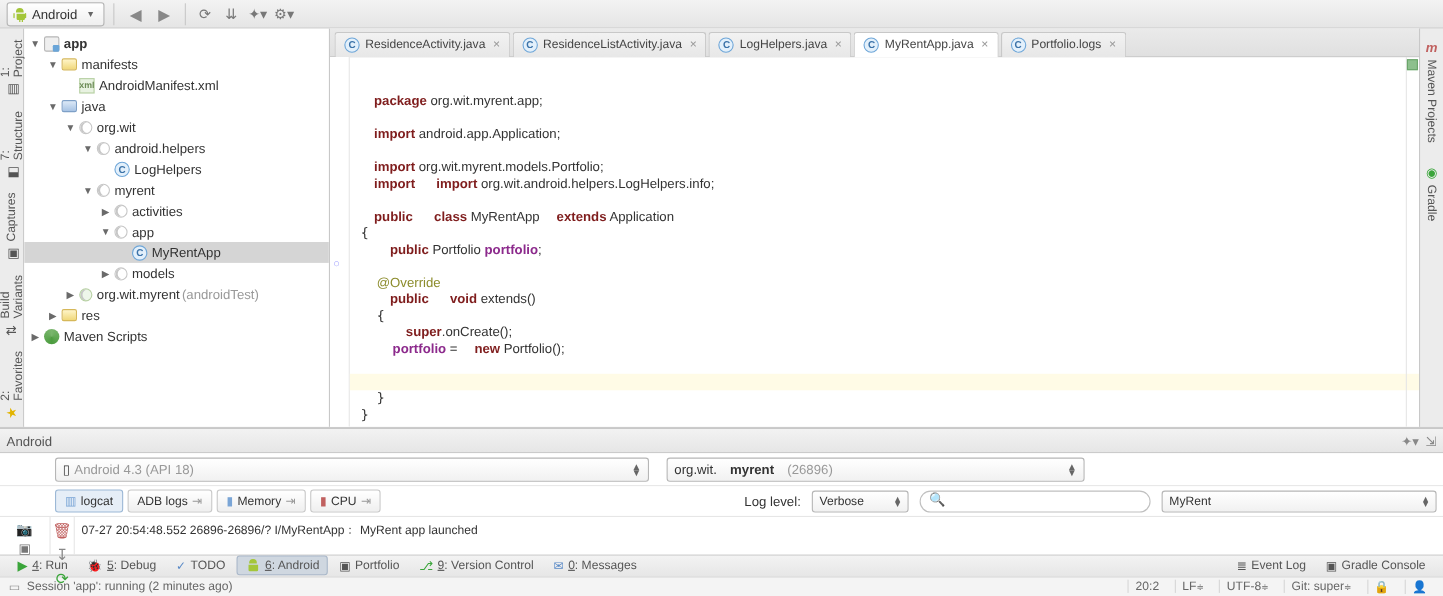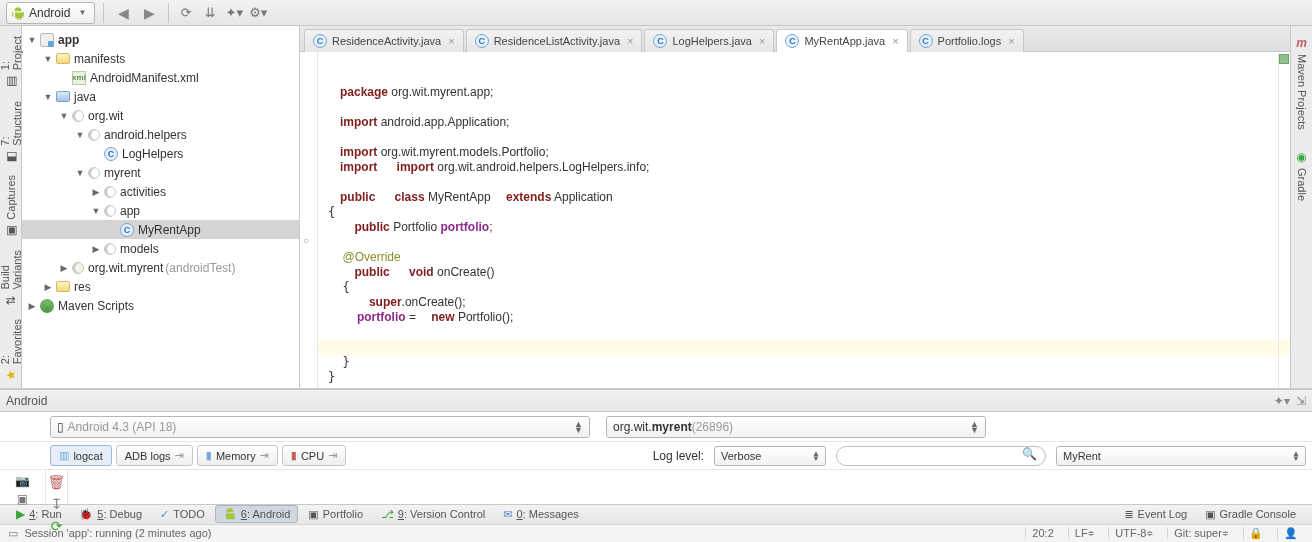--- a/index.html
+++ b/index.html
@@ -69,25 +69,25 @@
 .err-strip { position:absolute; right:0; top:0; bottom:0; width:12px; border-left:1px solid #e6e6e6; }
 .err-ok { width:10px; height:10px; background:#8dc08d; border:1px solid #6aa56a; position:absolute; top:2px; right:1px; }
 
 
 .android-panel { height: 140px; display: flex; flex-direction:column; border-top: 1px solid #c8c8c8; }
 .ap-head { height: 22px; background: linear-gradient(#f2f2f2,#e6e6e6); border-bottom: 1px solid #c8c8c8; display: flex; align-items: center; padding: 0 6px; font-size: 12px; color: #555; }
 .ap-head-right { margin-left:auto; display:flex; gap:6px; color:#888; }
 .ap-devrow { height: 30px; display:flex; align-items:center; padding: 0 50px 0 50px; gap: 16px; background:#fff; border-bottom:1px solid #e6e6e6; }
 .ap-dd { flex: 0 0 540px; height: 22px; border:1px solid #b6b6b6; border-radius:3px; background:linear-gradient(#fff,#f1f1f1); display:flex; align-items:center; padding:0 20px 0 6px; position:relative; font-size:12px; }
 .ap-dd .dtri{ position:absolute; right:6px; color:#666; font-size:9px; display:flex; flex-direction:column; line-height:6px; }
-.ap-dd2 { flex: 0 0 380px; }
+.ap-dd2 { flex: 0 0 380px; gap: 12px; }
 .ap-tools { height: 28px; display:flex; align-items:center; background:#fff; border-bottom:1px solid #e6e6e6; padding: 0 6px 0 50px; gap:4px; }
 .ap-tab { padding: 3px 8px; border:1px solid #c8c8c8; border-radius:3px; background:linear-gradient(#fff,#efefef); font-size:11px; display:flex; align-items:center; gap:4px; }
 .ap-tab.sel { background:#e6eef7; border-color:#9cb8d6; }
-.ap-right { margin-left:auto; display:flex; align-items:center; gap:10px;text-align:right; }
+.ap-right { margin-left:auto; display:flex; align-items:center; gap:10px; }
 .ap-input { height:20px; border:1px solid #c0c0c0; border-radius:10px; background:#fff; width:210px; padding:0 8px; }
 .ap-sel { height:20px; border:1px solid #b6b6b6; border-radius:3px; background:linear-gradient(#fff,#f1f1f1); padding:0 18px 0 6px; position:relative; display:flex; align-items:center; font-size:11px; }
 .ap-sel .dtri{ position:absolute; right:5px; color:#666; font-size:8px; display:flex; flex-direction:column; line-height:5px; }
 .ap-log { flex:1; background:#fff; font-family: Menlo,Consolas,monospace; font-size:11px; padding: 4px 8px 4px 74px; position:relative; color:#333; }
 .ap-gutter { position:absolute; left:0; top:0; bottom:0; width:46px; border-right:1px solid #e6e6e6; display:flex; flex-direction:column; align-items:center; padding-top:4px; gap:4px; }
 .ap-gutter2 { position:absolute; left:46px; top:0; bottom:0; width:22px; border-right:1px solid #e6e6e6; display:flex; flex-direction:column; align-items:center; padding-top:4px; gap:6px; color:#888; font-size:14px; }
 .mini-icon { width:14px; height:14px; display:flex; align-items:center; justify-content:center; font-size:12px; color:#777; }
 
 
 .btoolbar { height: 24px; display:flex; align-items:center; background: linear-gradient(#f3f3f3,#e6e6e6); border-top:1px solid #c8c8c8; padding: 0 8px; gap:2px; font-size:11px; color:#555; }
@@ -326,21 +326,21 @@
 <span class="kw">import</span><span> android.app.Application;</span>
 
 <span class="kw">import</span><span> org.wit.myrent.models.Portfolio;</span>
 <span class="kw">import</span> <span class="kw">import</span><span> org.wit.android.helpers.LogHelpers.</span><span class="ital">info</span><span>;</span>
 
 <span class="kw">public</span> <span class="kw">class</span><span> MyRentApp </span><span class="kw">extends</span><span> Application</span>
 {
   <span class="kw">public</span><span> Portfolio </span><span class="fld">portfolio</span><span>;</span>
 
   <span class="ann">@Override</span>
-  <span class="kw">public</span> <span class="kw">void</span><span> onCreate()</span>
+  <span class="kw">public</span> <span class="kw">void</span><span> extends()</span>
   {
     <span class="kw">super</span><span>.onCreate();</span>
     <span class="fld">portfolio</span><span> = </span><span class="kw">new</span><span> Portfolio();</span>
 
     <span class="ital">info</span><span>(</span><span class="kw">this</span><span>, </span><span class="str">"MyRent app launched"</span><span>);</span>
   }
 }
       </div>
       <div class="err-strip">
           <div class="err-ok"></div>
@@ -403,21 +403,21 @@
         <span>Memory</span> 
         <span class="dim">⇥</span>
       </div>
     <div class="ap-tab">
         <span style="color:#c0605f">▮</span>
         <span>CPU</span> 
         <span class="dim">⇥</span>
       </div>
     <div class="ap-right">
       <span>Log level:</span>
-      <div class="ap-sel" style="width:112px">
+      <div class="ap-sel" style="width:88px">
           <span>Verbose</span>
           <span class="dtri">
             <span>▲</span>
             <span>▼</span>
           </span>
         </div>
       <div class="ap-input"><span style="color:#bbb;font-size:12px">🔍</span></div>
       <div class="ap-sel" style="width:250px">
           <span>MyRent</span>
           <span class="dtri">
@@ -430,20 +430,21 @@
   <div class="ap-log">
     <div class="ap-gutter">
       <span class="mini-icon">📷</span>
       <span class="mini-icon">▣</span>
     </div>
     <div class="ap-gutter2">
       <span style="color:#c0605f">🗑</span>
       <span>↧</span>
       <span style="color:#3aa53a">⟳</span>
     </div>
+    <div>07-27 20:54:48.552  26896-26896/? I/MyRentApp﹕ MyRent app launched</div>
   </div>
 </div>
 
 <div class="btoolbar">
   <div class="btool">
       <span class="run-tri">▶</span>
       <span><span class="num">4</span>: Run</span>
     </div>
   <div class="btool">
       <span class="bug-ic">🐞</span>

